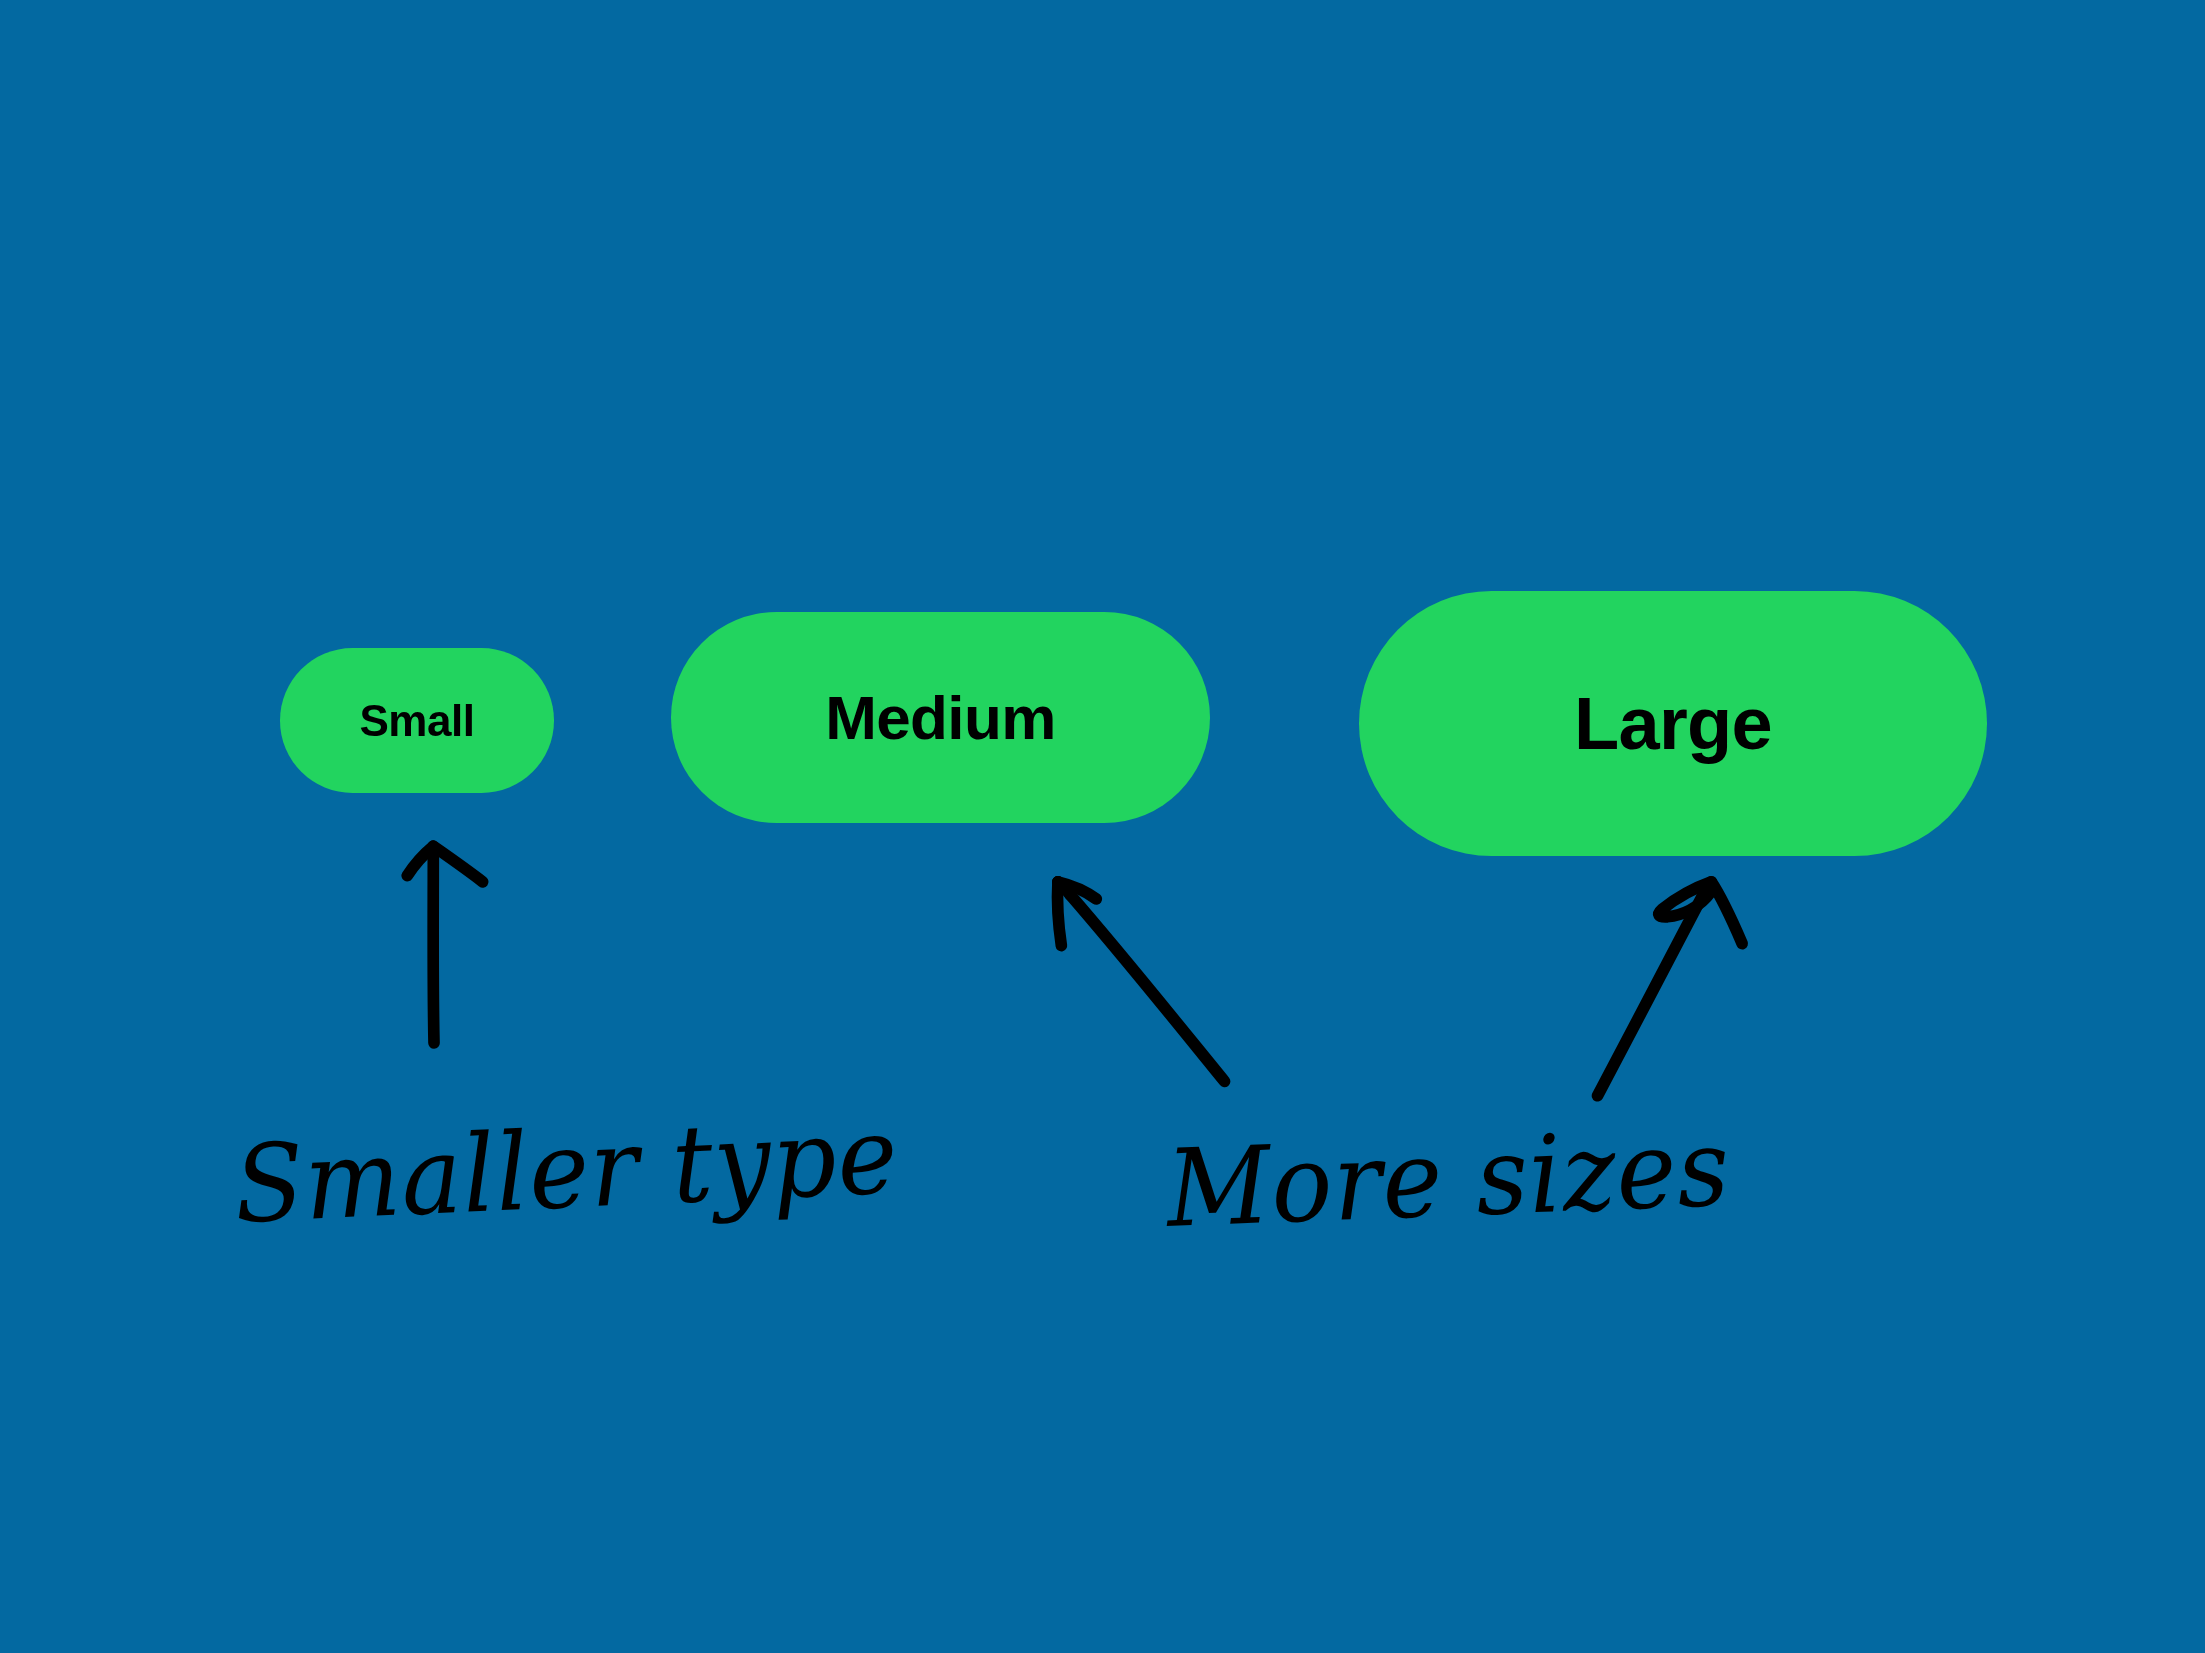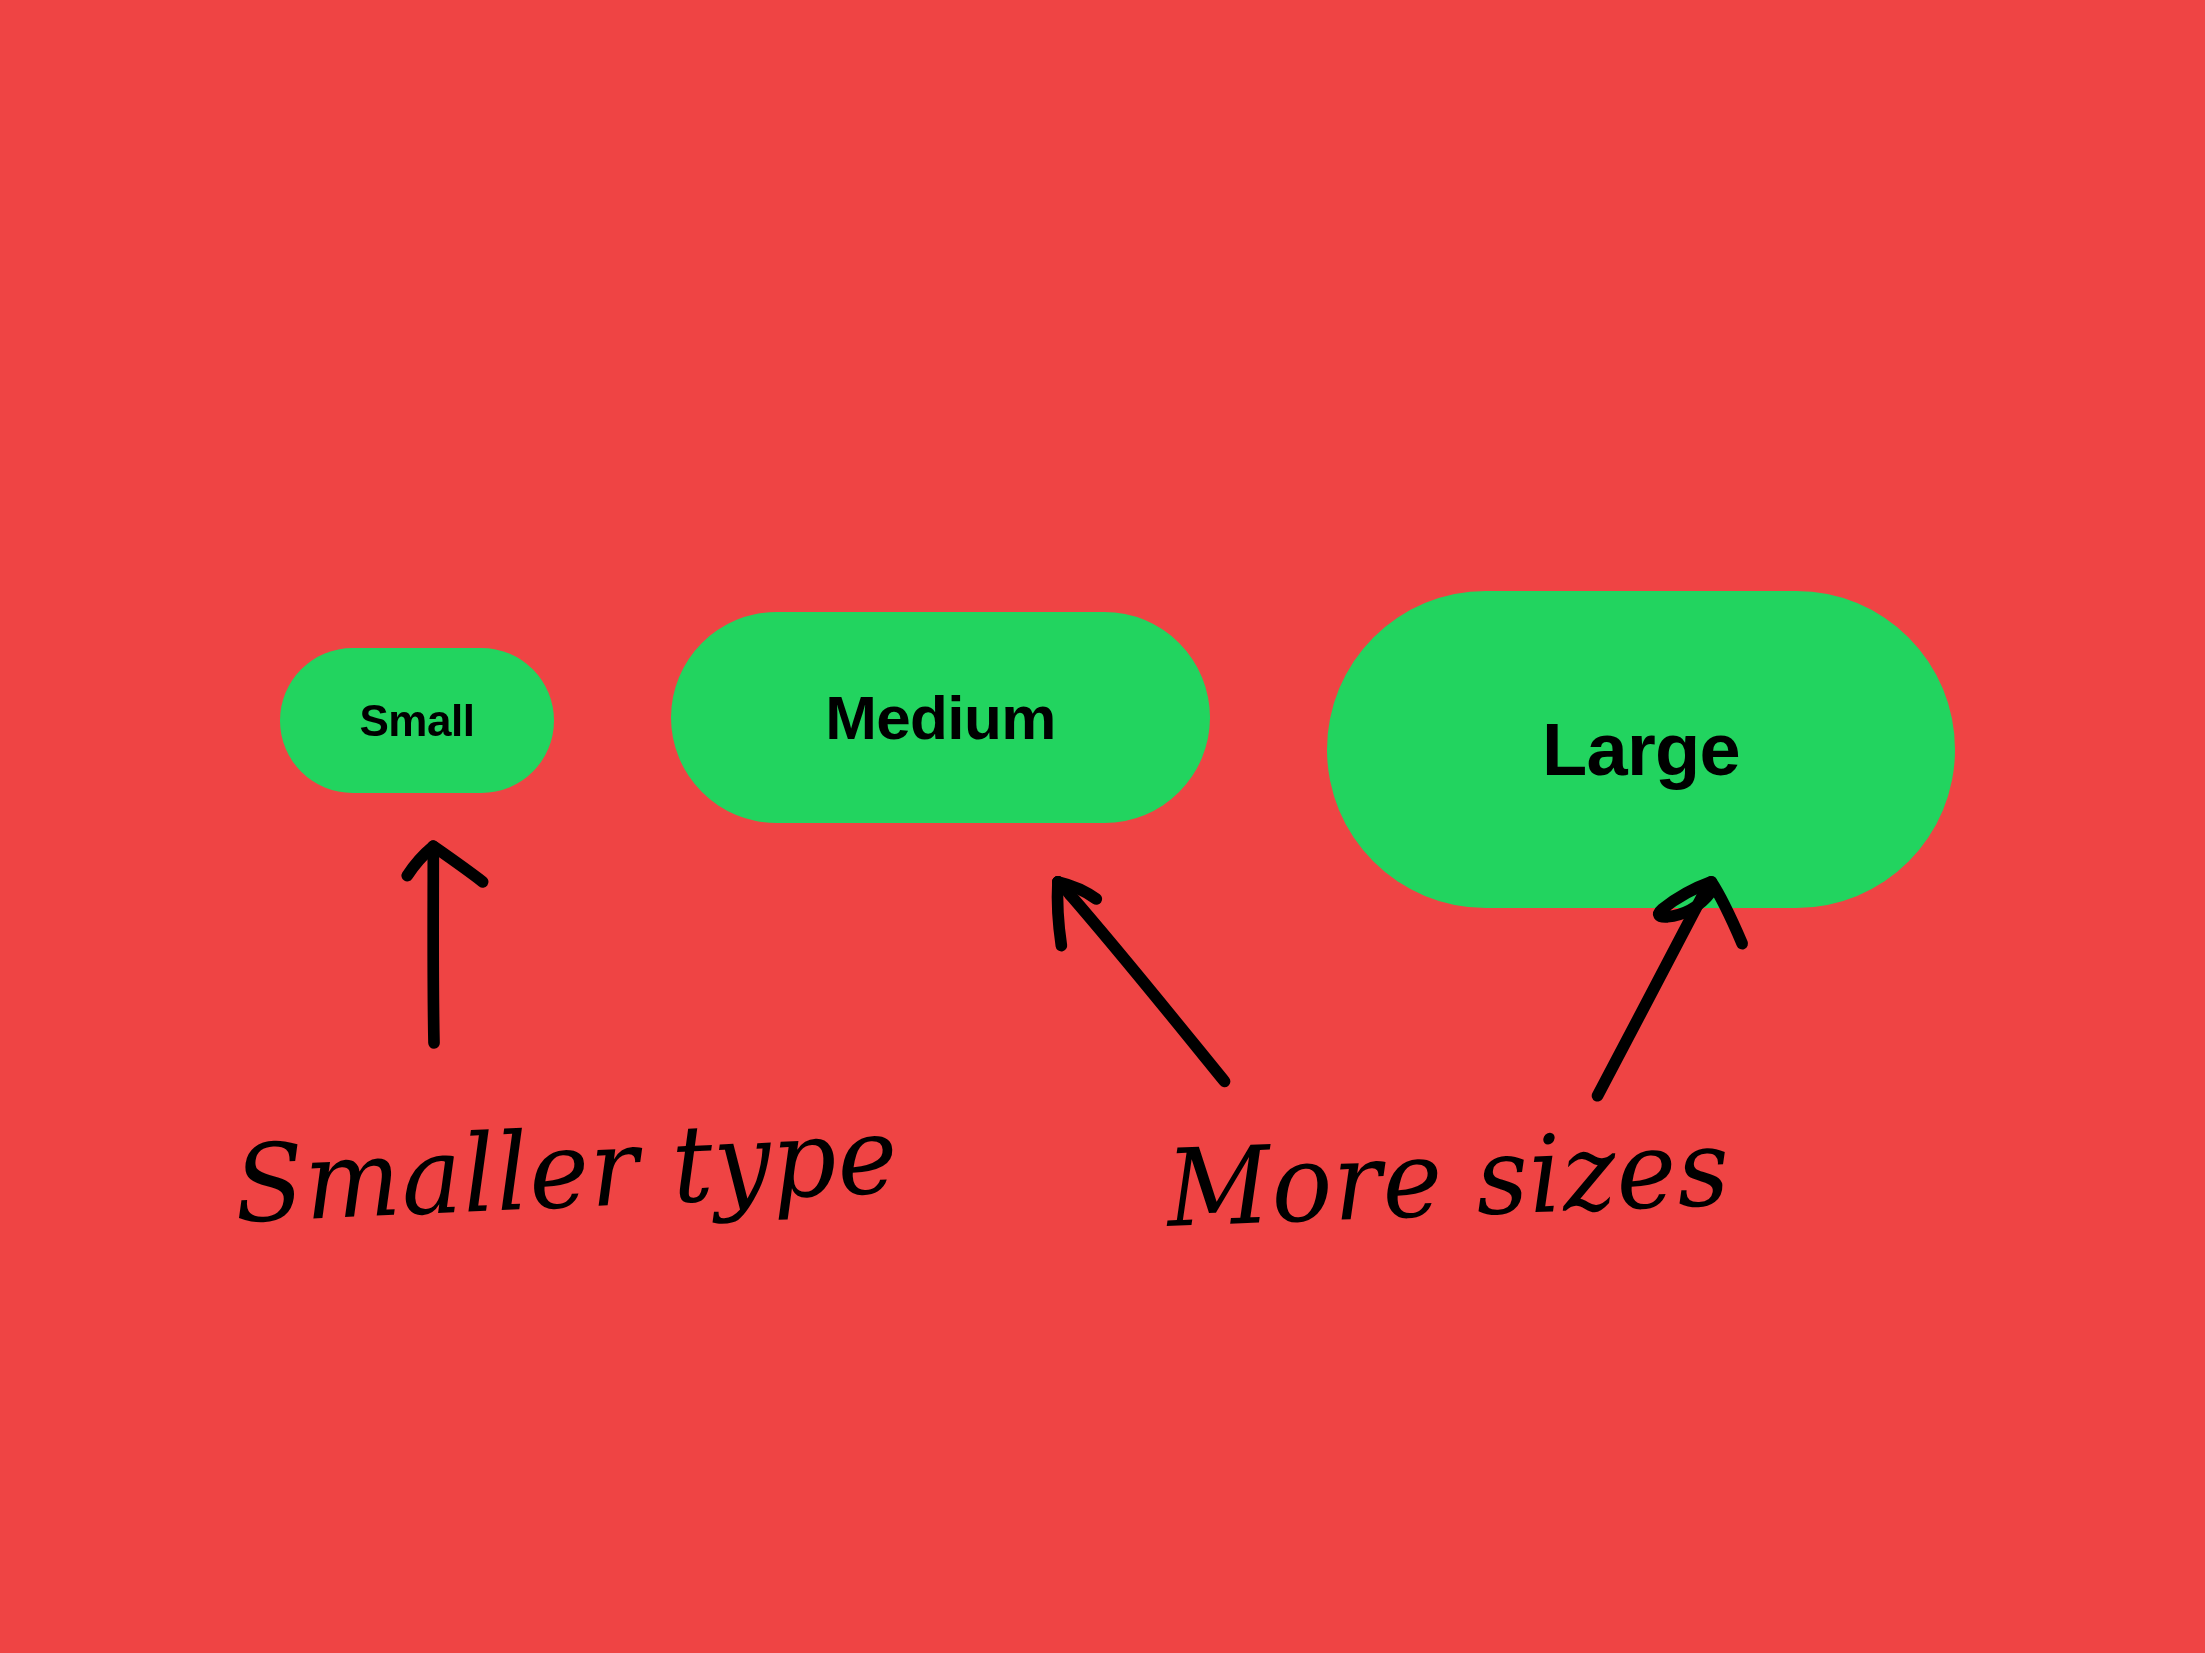--- a/index.html
+++ b/index.html
@@ -8,21 +8,21 @@
     padding: 0;
     background: #ffffff;
   }
   body {
     font-family: "Liberation Sans", sans-serif;
   }
   #stage {
     position: relative;
     width: 2205px;
     height: 1654px;
-    background: #ef4444;
+    background: #0369a1;
     overflow: hidden;
   }
 
   
   .pill {
     position: absolute;
     display: flex;
     align-items: center;
     justify-content: center;
     border-radius: 6856px;
@@ -46,24 +46,24 @@
     font-size: 44px;
   }
   #btn-medium {
     left: 671px;
     top: 612px;
     width: 539px;
     height: 211px;
     font-size: 62px;
   }
   #btn-large {
-    left: 1327px;
+    left: 1359px;
     top: 591px;
     width: 628px;
-    height: 317px;
+    height: 265px;
     font-size: 74px;
   }
 
   
   #annotations {
     position: absolute;
     left: 0;
     top: 0;
     width: 2205px;
     height: 1654px;

